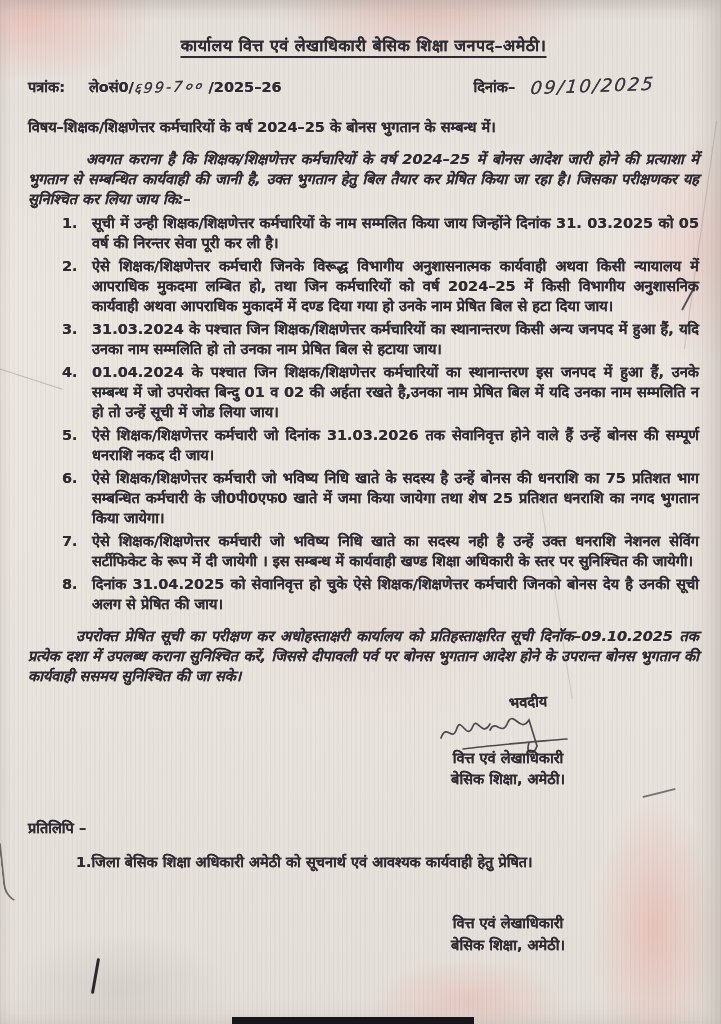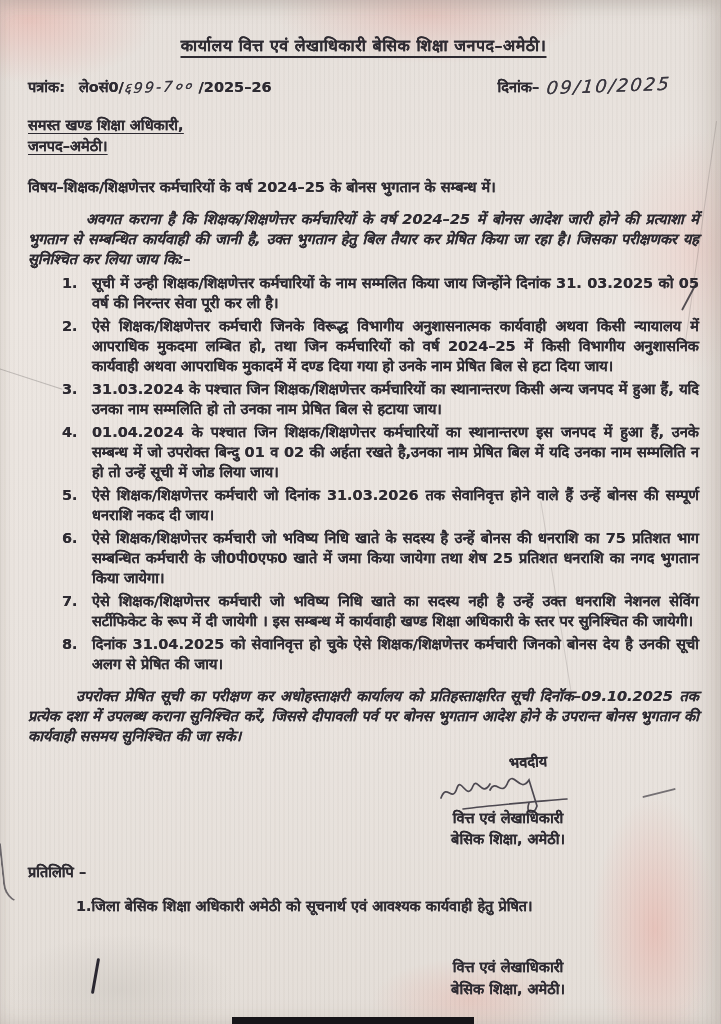--- a/index.html
+++ b/index.html
@@ -35,49 +35,49 @@
     padding:28px 22px 0 28px;
     font-size:14.5px;line-height:20px;font-weight:600;
     text-shadow:0 0 .6px rgba(46,43,50,.9);
   }
   .title{
     text-align:center;font-size:16px;line-height:28px;font-weight:700;
     text-decoration:underline;text-underline-offset:5px;text-decoration-thickness:1.5px;
     margin:4px 10px 0 10px;letter-spacing:.5px;
   }
   .ref-row{display:flex;justify-content:space-between;align-items:baseline;margin-top:16px;}
-  .ref-left{display:flex;gap:14px;align-items:baseline;}
+  .ref-left{display:flex;gap:24px;align-items:baseline;}
   .hand{
     font-style:italic;font-weight:500;letter-spacing:2px;
     transform:skewX(-8deg) rotate(-2deg);display:inline-block;
     color:#3a3740;
   }
   .hand-date{font-size:18px;border-bottom:0;}
-  .date-part{margin-right:28px;display:flex;gap:8px;align-items:baseline;}
+  .date-part{margin-right:44px;display:flex;gap:16px;align-items:baseline;}
   .addressee{margin-top:18px;}
   .addressee div{
     display:table;font-weight:700;
     text-decoration:underline;text-underline-offset:3px;
     line-height:21px;
   }
   .subject{margin-top:20px;font-weight:700;}
   p.body-par{margin:12px 0 2px 0;text-align:justify;font-style:italic;}
   p.body-par.indent{text-indent:58px;}
   ol.points{list-style:none;margin:4px 0 0 0;padding:0 0 0 34px;}
   ol.points li{display:flex;gap:6px;margin-bottom:3px;}
   ol.points .num{width:24px;flex:none;text-align:left;}
   ol.points .pt-text{flex:1;text-align:justify;}
   .closing{margin:2px 0 0 10px;text-align:justify;text-indent:48px;}
   .sign-block{
     width:190px;margin:6px 96px 0 auto;text-align:center;position:relative;
   }
   .valediction{display:inline-block;transform:rotate(-3deg);margin-left:40px;}
   .sig-svg{display:block;margin:-6px auto -10px auto;}
   .sign-title{line-height:21px;}
-  .copy-section{margin-top:12px;}
+  .copy-section{margin-top:28px;}
   .copy-item{margin:14px 0 0 48px;}
   .copy-sign{width:190px;margin:40px 96px 0 auto;text-align:center;line-height:22px;}
   
   .artifact{position:absolute;pointer-events:none;z-index:3;}
   .mark-slash-right{left:688px;top:282px;width:2px;height:30px;background:rgba(45,42,50,.8);transform:rotate(28deg);border-radius:2px;}
   .crease-right{left:700px;top:120px;width:1px;height:230px;background:rgba(60,55,55,.18);transform:rotate(8deg);}
   .crease-mid{left:556px;top:500px;width:1px;height:200px;background:rgba(60,55,55,.16);transform:rotate(-9deg);}
   .crease-left{left:-6px;top:378px;width:70px;height:1px;background:rgba(60,55,55,.25);transform:rotate(18deg);}
   .mark-bottom-left{left:94px;top:958px;width:3px;height:36px;background:#2a2730;transform:rotate(10deg);border-radius:2px;}
   .bar-bottom{left:232px;bottom:0;width:242px;height:7px;background:#171519;}
@@ -109,24 +109,20 @@
           <span>लेoसं0/</span><span class="hand">६99-7००</span>
           <span>/2025–26</span>
         </span>
       </div>
       <div class="date-part">
         <span>दिनांक–</span>
         <span class="hand hand-date">09/10/2025</span>
       </div>
     </div>
 
-    <div class="addressee">
-      <div>समस्त खण्ड शिक्षा अधिकारी,</div>
-      <div>जनपद–अमेठी।</div>
-    </div>
 
     <div class="subject">विषय–शिक्षक/शिक्षणेत्तर कर्मचारियों के वर्ष 2024–25 के बोनस भुगतान के सम्बन्ध में।</div>
 
     <p class="body-par indent">अवगत कराना है कि शिक्षक/शिक्षणेत्तर कर्मचारियों के वर्ष 2024–25 में बोनस आदेश जारी होने की प्रत्याशा में भुगतान से सम्बन्धित कार्यवाही की जानी है, उक्त भुगतान हेतु बिल तैयार कर प्रेषित किया जा रहा है। जिसका परीक्षणकर यह सुनिश्चित कर लिया जाय कि:–</p>
 
     <ol class="points">
       <li>
         <span class="num">1.</span>
         <span class="pt-text">सूची में उन्ही शिक्षक/शिक्षणेत्तर कर्मचारियों के नाम सम्मलित किया जाय जिन्होंने दिनांक 31. 03.2025 को 05 वर्ष की निरन्तर सेवा पूरी कर ली है।</span>
       </li>

